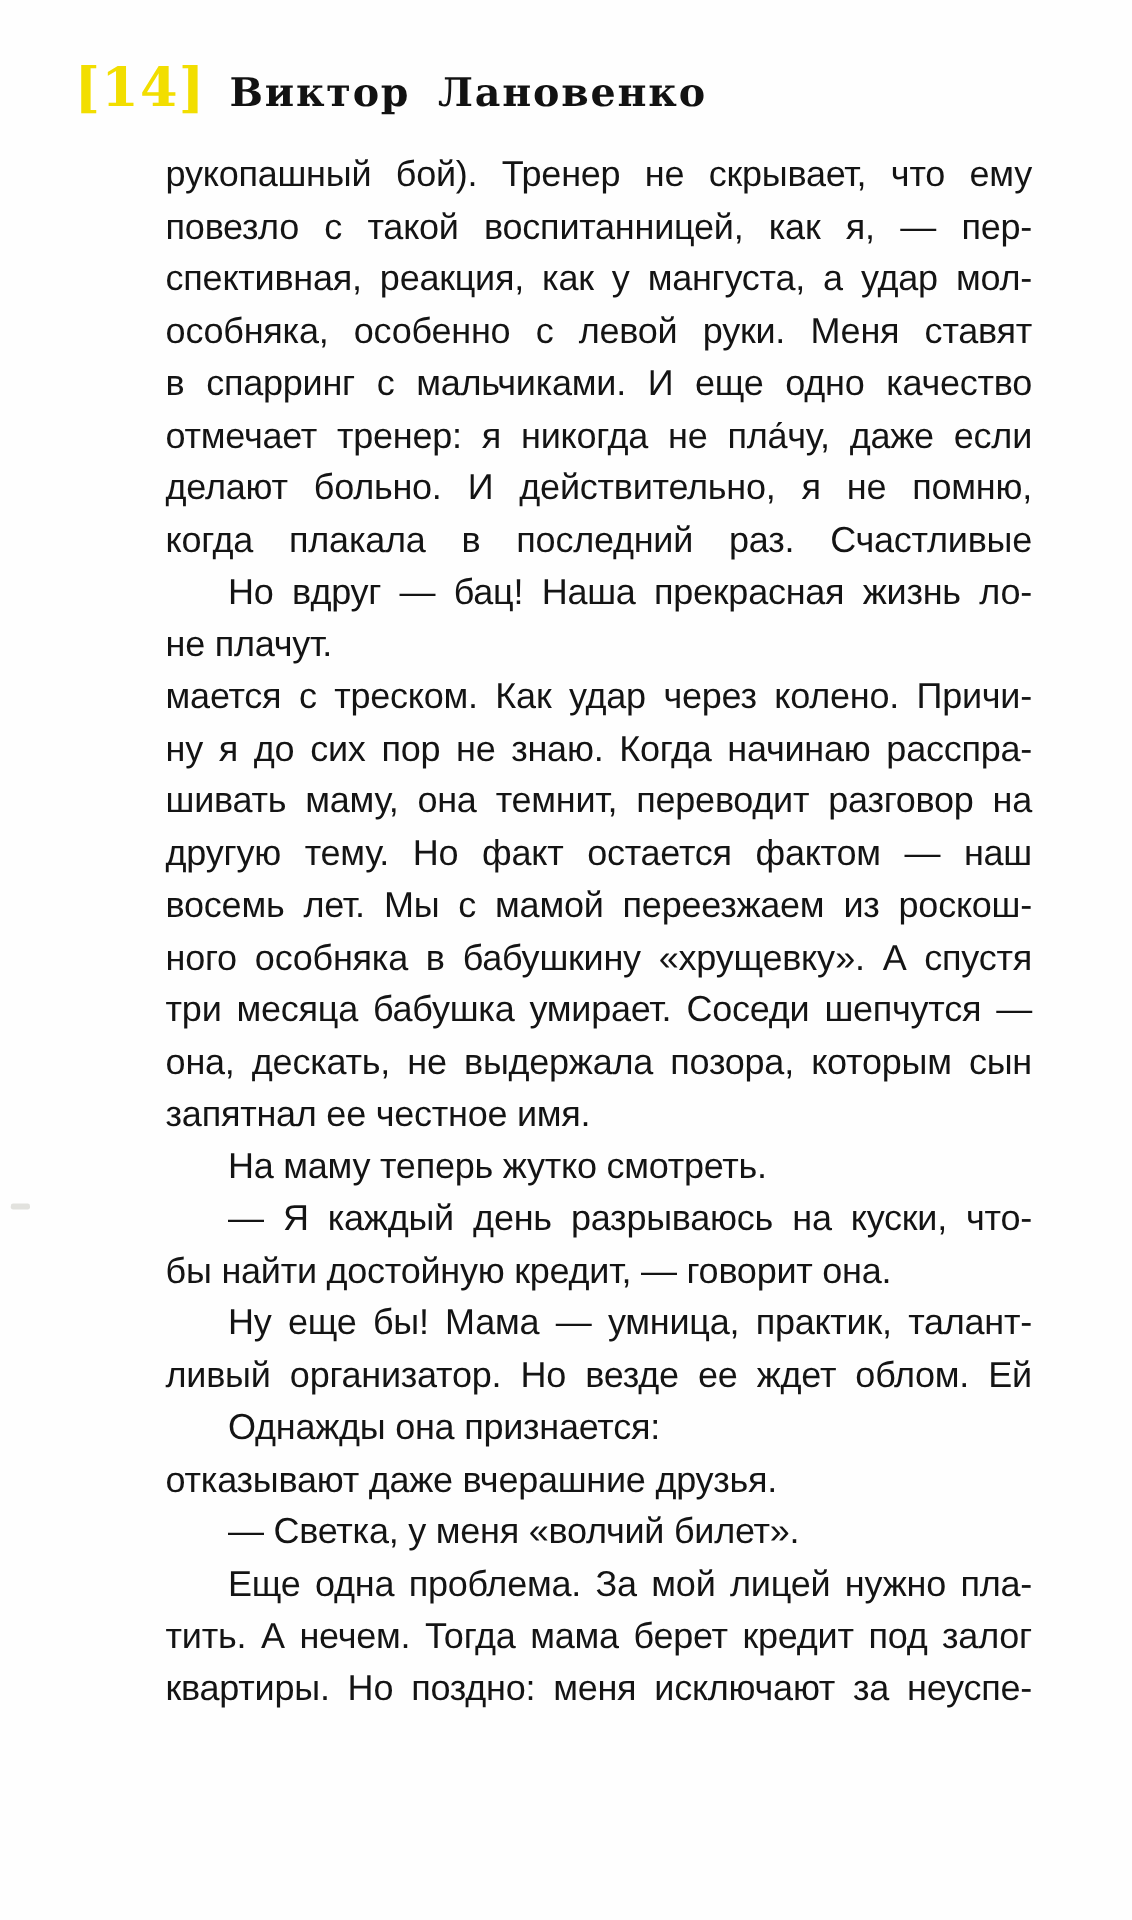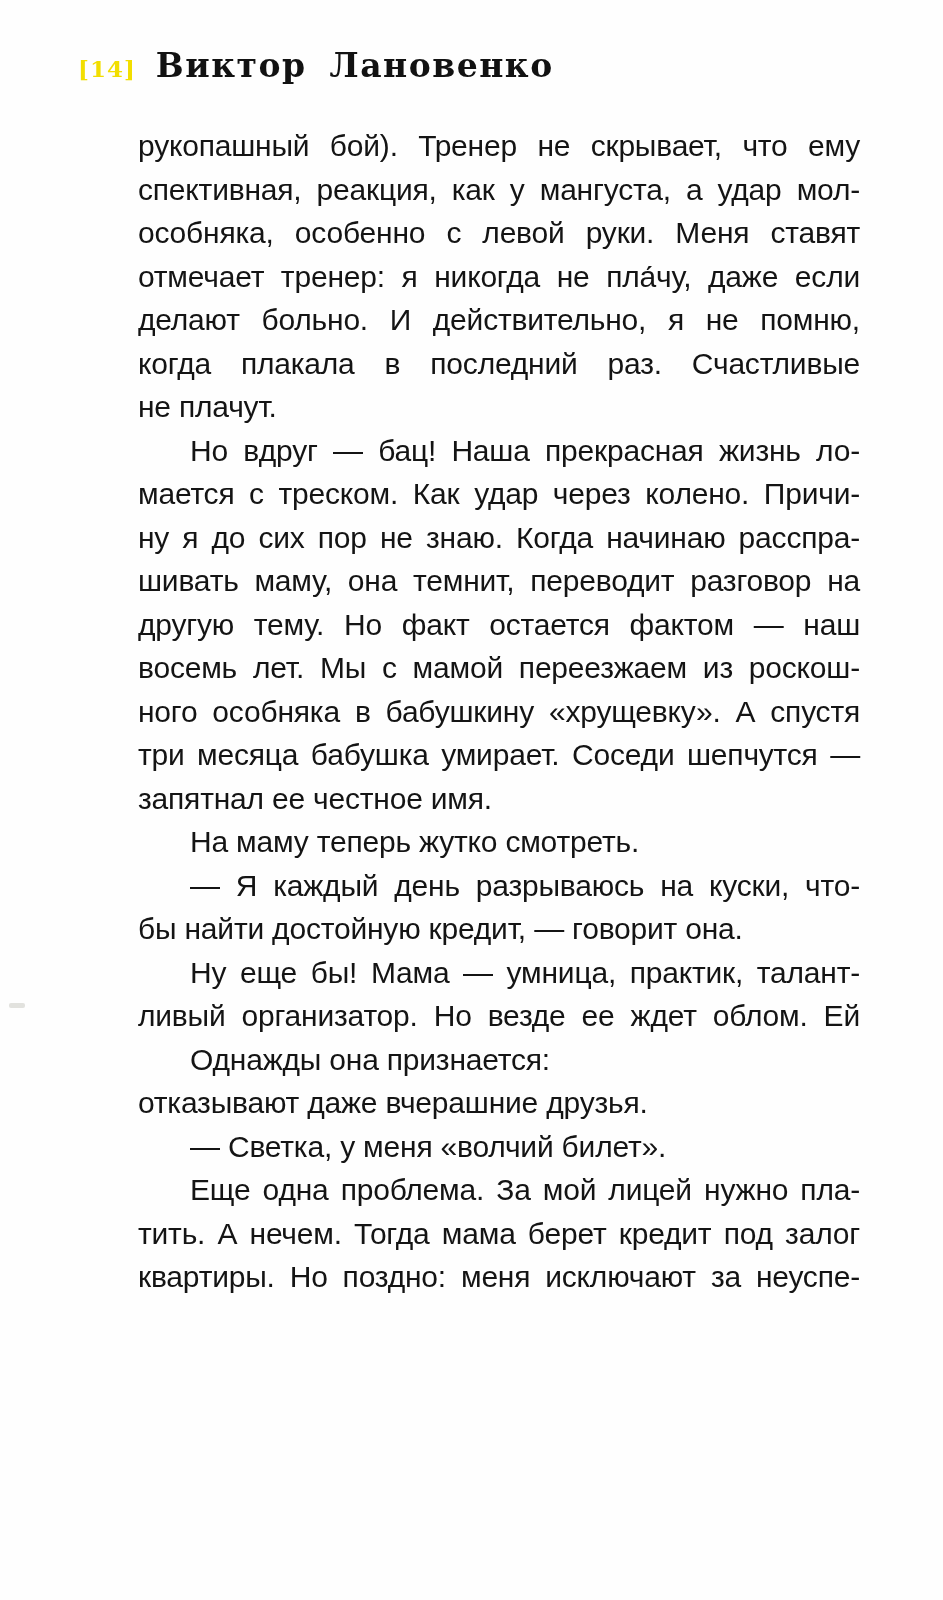--- a/index.html
+++ b/index.html
@@ -15,23 +15,22 @@
     top: 46px;
     left: 62px;
     display: flex;
     align-items: baseline;
     gap: 20px;
     font-family: "DejaVu Serif", "Liberation Serif", serif;
     font-weight: bold;
     white-space: nowrap;
   }
   .page-number {
-    font-size: 23px;
+    font-size: 45px;
     letter-spacing: 1px;
-    margin-left: 16px;
   }
   .author {
     font-size: 33px;
     color: #121212;
     letter-spacing: 1.5px;
     word-spacing: 10px;
   }
   .text-block {
     position: absolute;
     left: 138px;
@@ -67,34 +66,37 @@
 <body>
 
 <div class="page">
   <div class="running-head">
     <span class="page-number" style="color: rgb(242, 222, 0);">[14]</span>
     <span class="author" style="color: rgb(18, 18, 18);">Виктор Лановенко</span>
   </div>
 
   <div class="text-block">
       <div class="line just">рукопашный бой). Тренер не скрывает, что ему</div>
+      <div class="line just">повезло с такой воспитанницей, как я, — пер-</div>
       <div class="line just">спективная, реакция, как у мангуста, а удар мол-</div>
       <div class="line just">особняка, особенно с левой руки. Меня ставят</div>
+      <div class="line just">в спарринг с мальчиками. И еще одно качество</div>
       <div class="line just">отмечает тренер: я никогда не пла́чу, даже если</div>
       <div class="line just">делают больно. И действительно, я не помню,</div>
       <div class="line just">когда плакала в последний раз. Счастливые</div>
+      <div class="line just indent">Но вдруг — бац! Наша прекрасная жизнь ло-</div>
       <div class="line">не плачут.</div>
-      <div class="line just indent">Но вдруг — бац! Наша прекрасная жизнь ло-</div>
       <div class="line just">мается с треском. Как удар через колено. Причи-</div>
       <div class="line just">ну я до сих пор не знаю. Когда начинаю расспра-</div>
       <div class="line just">шивать маму, она темнит, переводит разговор на</div>
       <div class="line just">другую тему. Но факт остается фактом — наш</div>
       <div class="line just">восемь лет. Мы с мамой переезжаем из роскош-</div>
       <div class="line just">ного особняка в бабушкину «хрущевку». А спустя</div>
       <div class="line just">три месяца бабушка умирает. Соседи шепчутся —</div>
+      <div class="line just">она, дескать, не выдержала позора, которым сын</div>
       <div class="line">запятнал ее честное имя.</div>
       <div class="line indent">На маму теперь жутко смотреть.</div>
       <div class="line just indent">— Я каждый день разрываюсь на куски, что-</div>
       <div class="line">бы найти достойную кредит, — говорит она.</div>
       <div class="line just indent">Ну еще бы! Мама — умница, практик, талант-</div>
       <div class="line just">ливый организатор. Но везде ее ждет облом. Ей</div>
       <div class="line indent">Однажды она признается:</div>
       <div class="line">отказывают даже вчерашние друзья.</div>
       <div class="line indent">— Светка, у меня «волчий билет».</div>
       <div class="line just indent">Еще одна проблема. За мой лицей нужно пла-</div>

